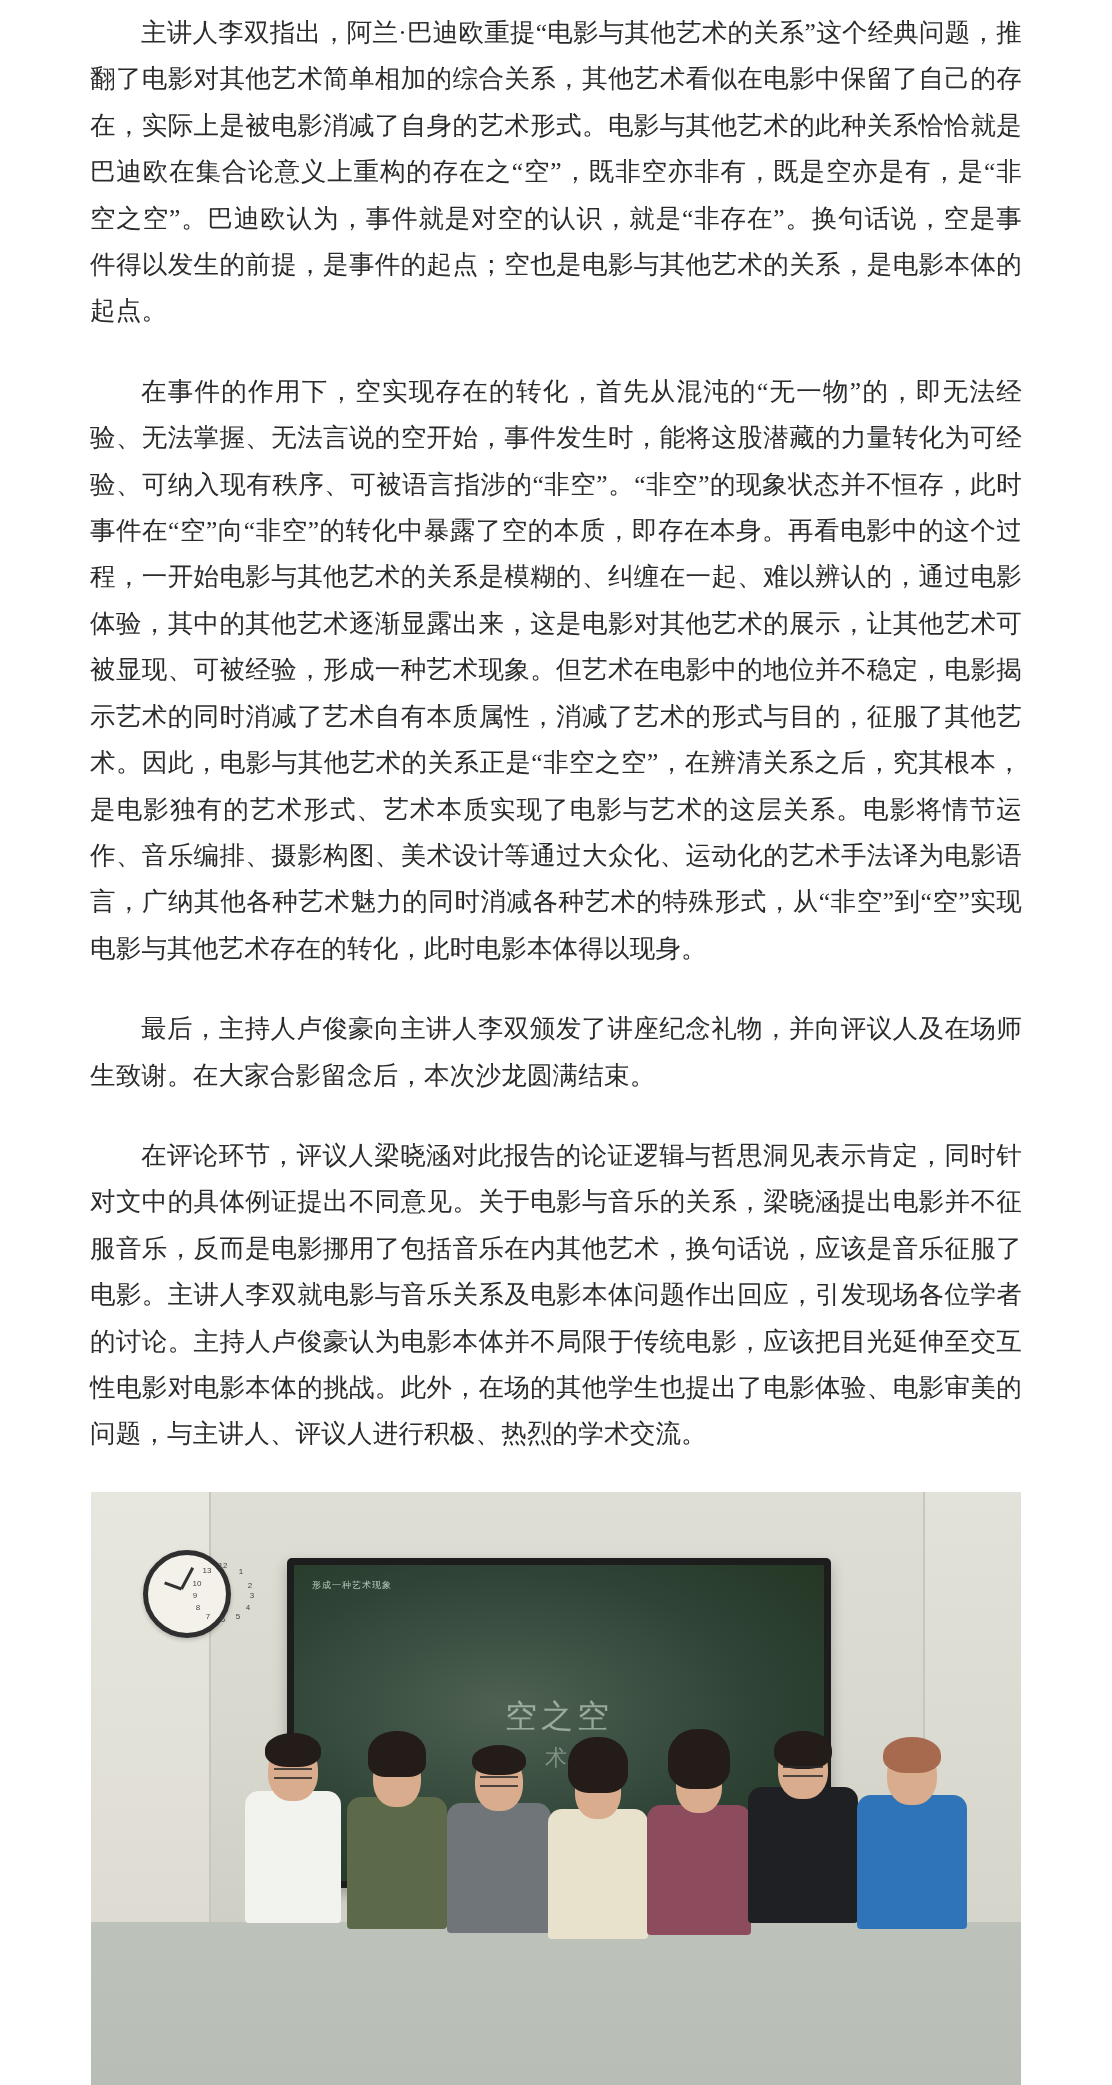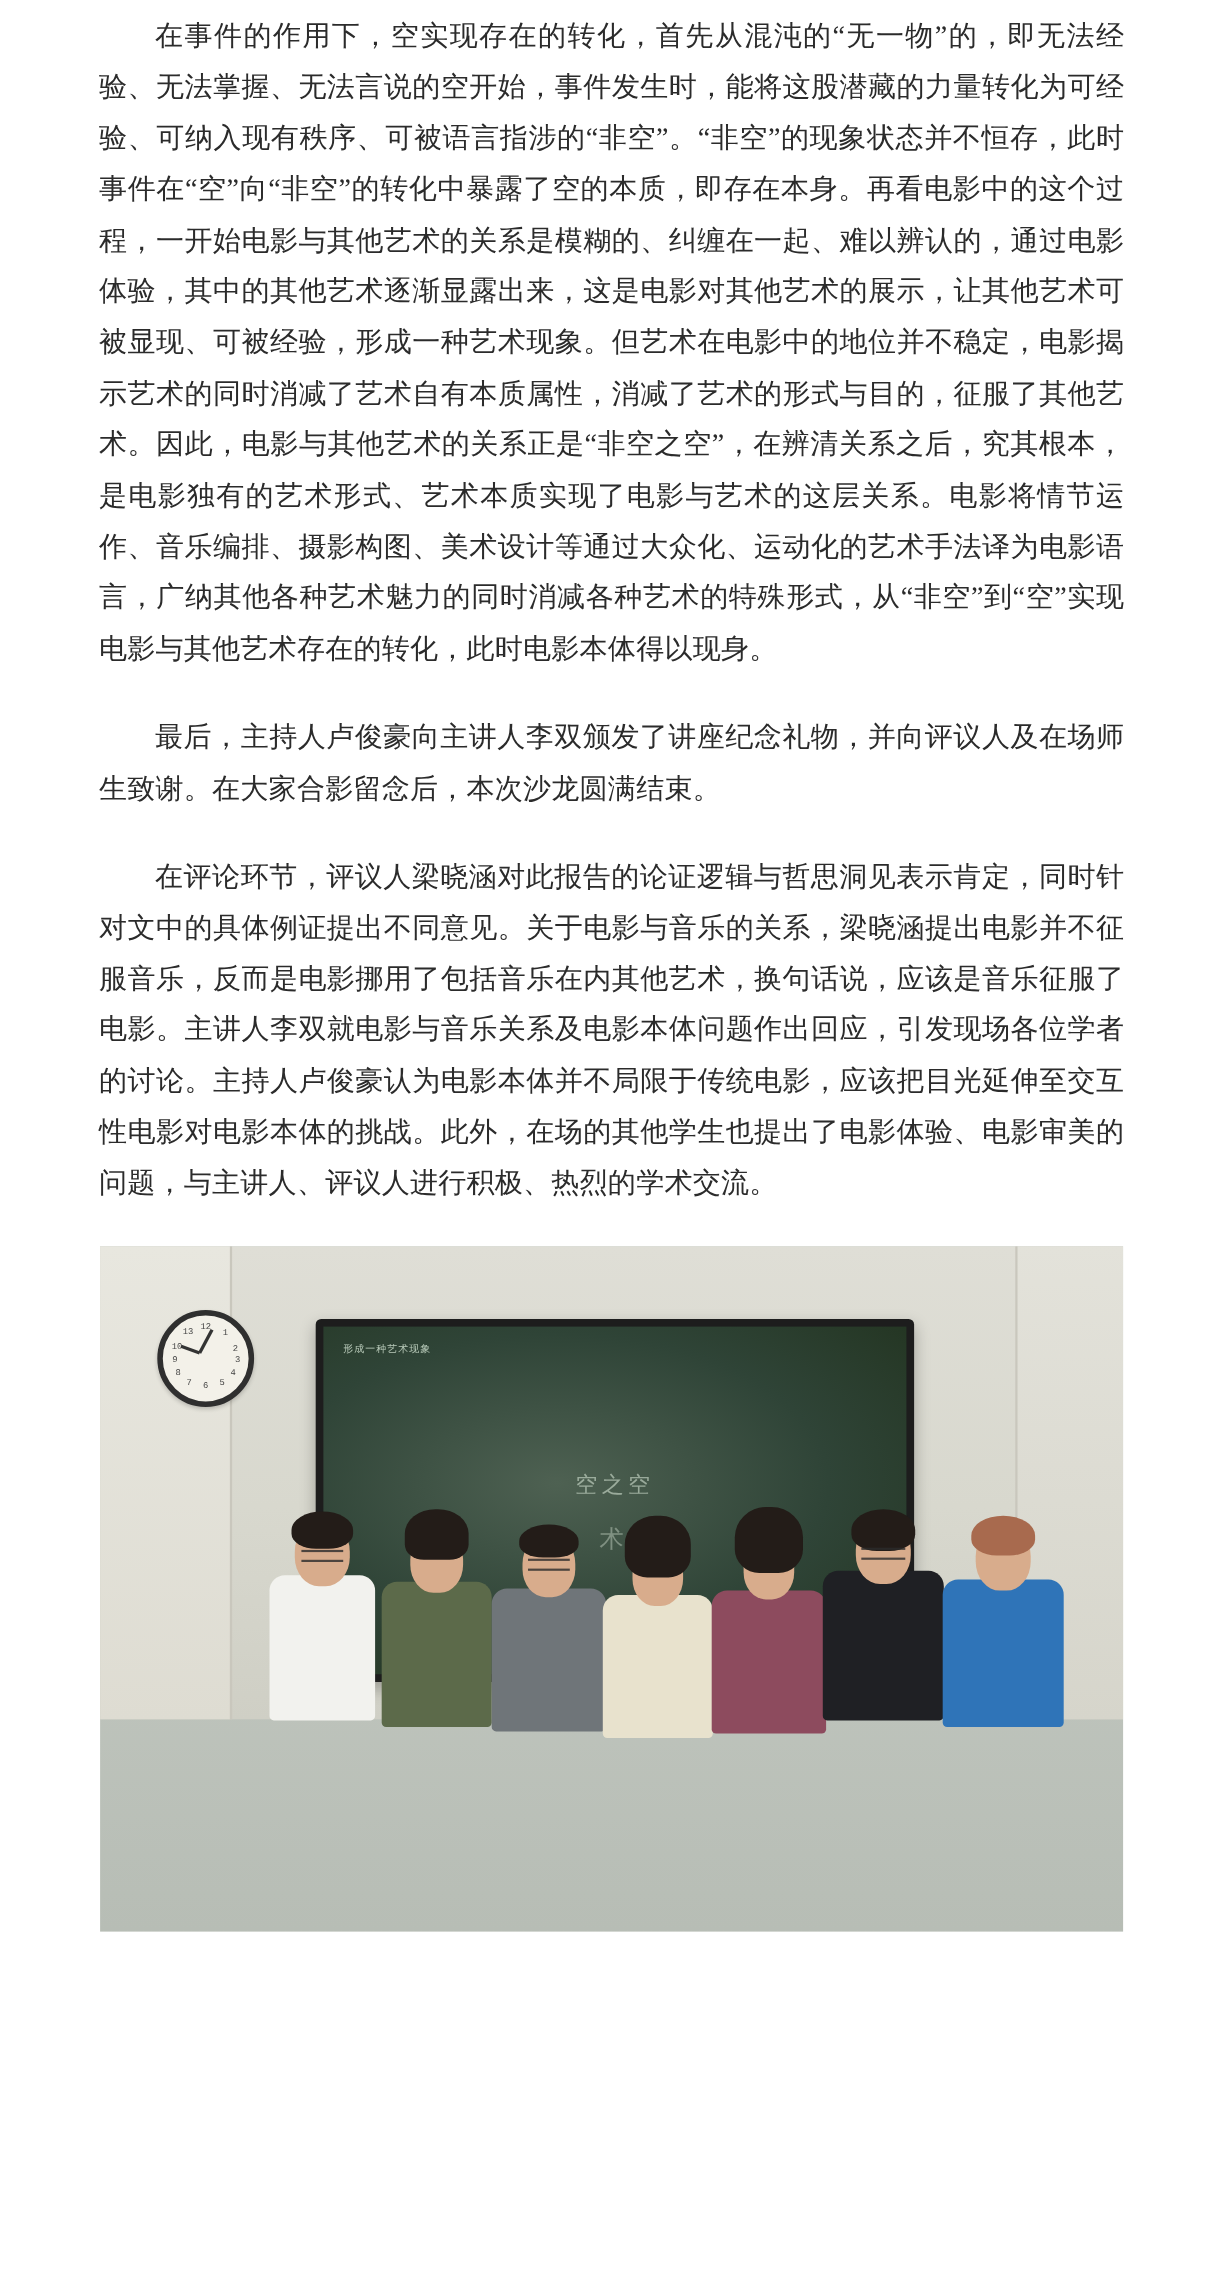--- a/index.html
+++ b/index.html
@@ -84,23 +84,24 @@
   }
   .clock:after {
     width: 3px; height: 18px;
     left: 32px; top: 16px;
     transform: rotate(-70deg);
   }
   .clock-numerals {
     position: absolute;
     inset: 4px;
     border-radius: 50%;
-    font-family: Liberation Mono, monospace;
+    font-family: Liberation Sans, sans-serif;
     font-size: 8px;
     color: #444;
+    margin-left: 36px;
   }
   .clock-numerals span {
     position: absolute;
     width: 12px; text-align: center;
   }
   
   .screen-frame {
     position: absolute;
     left: 196px; top: 66px;
     width: 530px; height: 316px;
@@ -121,21 +122,21 @@
     font-family: "Liberation Sans", sans-serif;
     font-size: 9px;
     color: #cfe0cf;
     opacity: .85;
     letter-spacing: 1px;
   }
   .screen-title {
     position: absolute;
     left: 0; right: 0; top: 130px;
     text-align: center;
-    font-size: 20px;
+    font-size: 32px;
     color: rgba(222,236,220,.55);
     letter-spacing: 4px;
   }
   .screen-sub {
     position: absolute;
     left: 0; right: 0; top: 178px;
     text-align: center;
     font-size: 22px;
     color: rgba(222,236,220,.4);
     letter-spacing: 6px;
@@ -174,20 +175,21 @@
     border-bottom: 2px solid #2b2b2b;
     opacity: .8;
   }
 </style>
 </head>
 <body>
 
 <div class="page">
 
   <div class="article">
+    <p>主讲人李双指出，阿兰·巴迪欧重提“电影与其他艺术的关系”这个经典问题，推翻了电影对其他艺术简单相加的综合关系，其他艺术看似在电影中保留了自己的存在，实际上是被电影消减了自身的艺术形式。电影与其他艺术的此种关系恰恰就是巴迪欧在集合论意义上重构的存在之“空”，既非空亦非有，既是空亦是有，是“非空之空”。巴迪欧认为，事件就是对空的认识，就是“非存在”。换句话说，空是事件得以发生的前提，是事件的起点；空也是电影与其他艺术的关系，是电影本体的起点。</p>
     <p>在事件的作用下，空实现存在的转化，首先从混沌的“无一物”的，即无法经验、无法掌握、无法言说的空开始，事件发生时，能将这股潜藏的力量转化为可经验、可纳入现有秩序、可被语言指涉的“非空”。“非空”的现象状态并不恒存，此时事件在“空”向“非空”的转化中暴露了空的本质，即存在本身。再看电影中的这个过程，一开始电影与其他艺术的关系是模糊的、纠缠在一起、难以辨认的，通过电影体验，其中的其他艺术逐渐显露出来，这是电影对其他艺术的展示，让其他艺术可被显现、可被经验，形成一种艺术现象。但艺术在电影中的地位并不稳定，电影揭示艺术的同时消减了艺术自有本质属性，消减了艺术的形式与目的，征服了其他艺术。因此，电影与其他艺术的关系正是“非空之空”，在辨清关系之后，究其根本，是电影独有的艺术形式、艺术本质实现了电影与艺术的这层关系。电影将情节运作、音乐编排、摄影构图、美术设计等通过大众化、运动化的艺术手法译为电影语言，广纳其他各种艺术魅力的同时消减各种艺术的特殊形式，从“非空”到“空”实现电影与其他艺术存在的转化，此时电影本体得以现身。</p>
     <p>最后，主持人卢俊豪向主讲人李双颁发了讲座纪念礼物，并向评议人及在场师生致谢。在大家合影留念后，本次沙龙圆满结束。</p>
     <p>在评论环节，评议人梁晓涵对此报告的论证逻辑与哲思洞见表示肯定，同时针对文中的具体例证提出不同意见。关于电影与音乐的关系，梁晓涵提出电影并不征服音乐，反而是电影挪用了包括音乐在内其他艺术，换句话说，应该是音乐征服了电影。主讲人李双就电影与音乐关系及电影本体问题作出回应，引发现场各位学者的讨论。主持人卢俊豪认为电影本体并不局限于传统电影，应该把目光延伸至交互性电影对电影本体的挑战。此外，在场的其他学生也提出了电影体验、电影审美的问题，与主讲人、评议人进行积极、热烈的学术交流。</p>
   </div>
 
   <div class="figure">
     <div class="photo">
 
       <div class="wall"></div>
       <div class="wall-left"></div>

